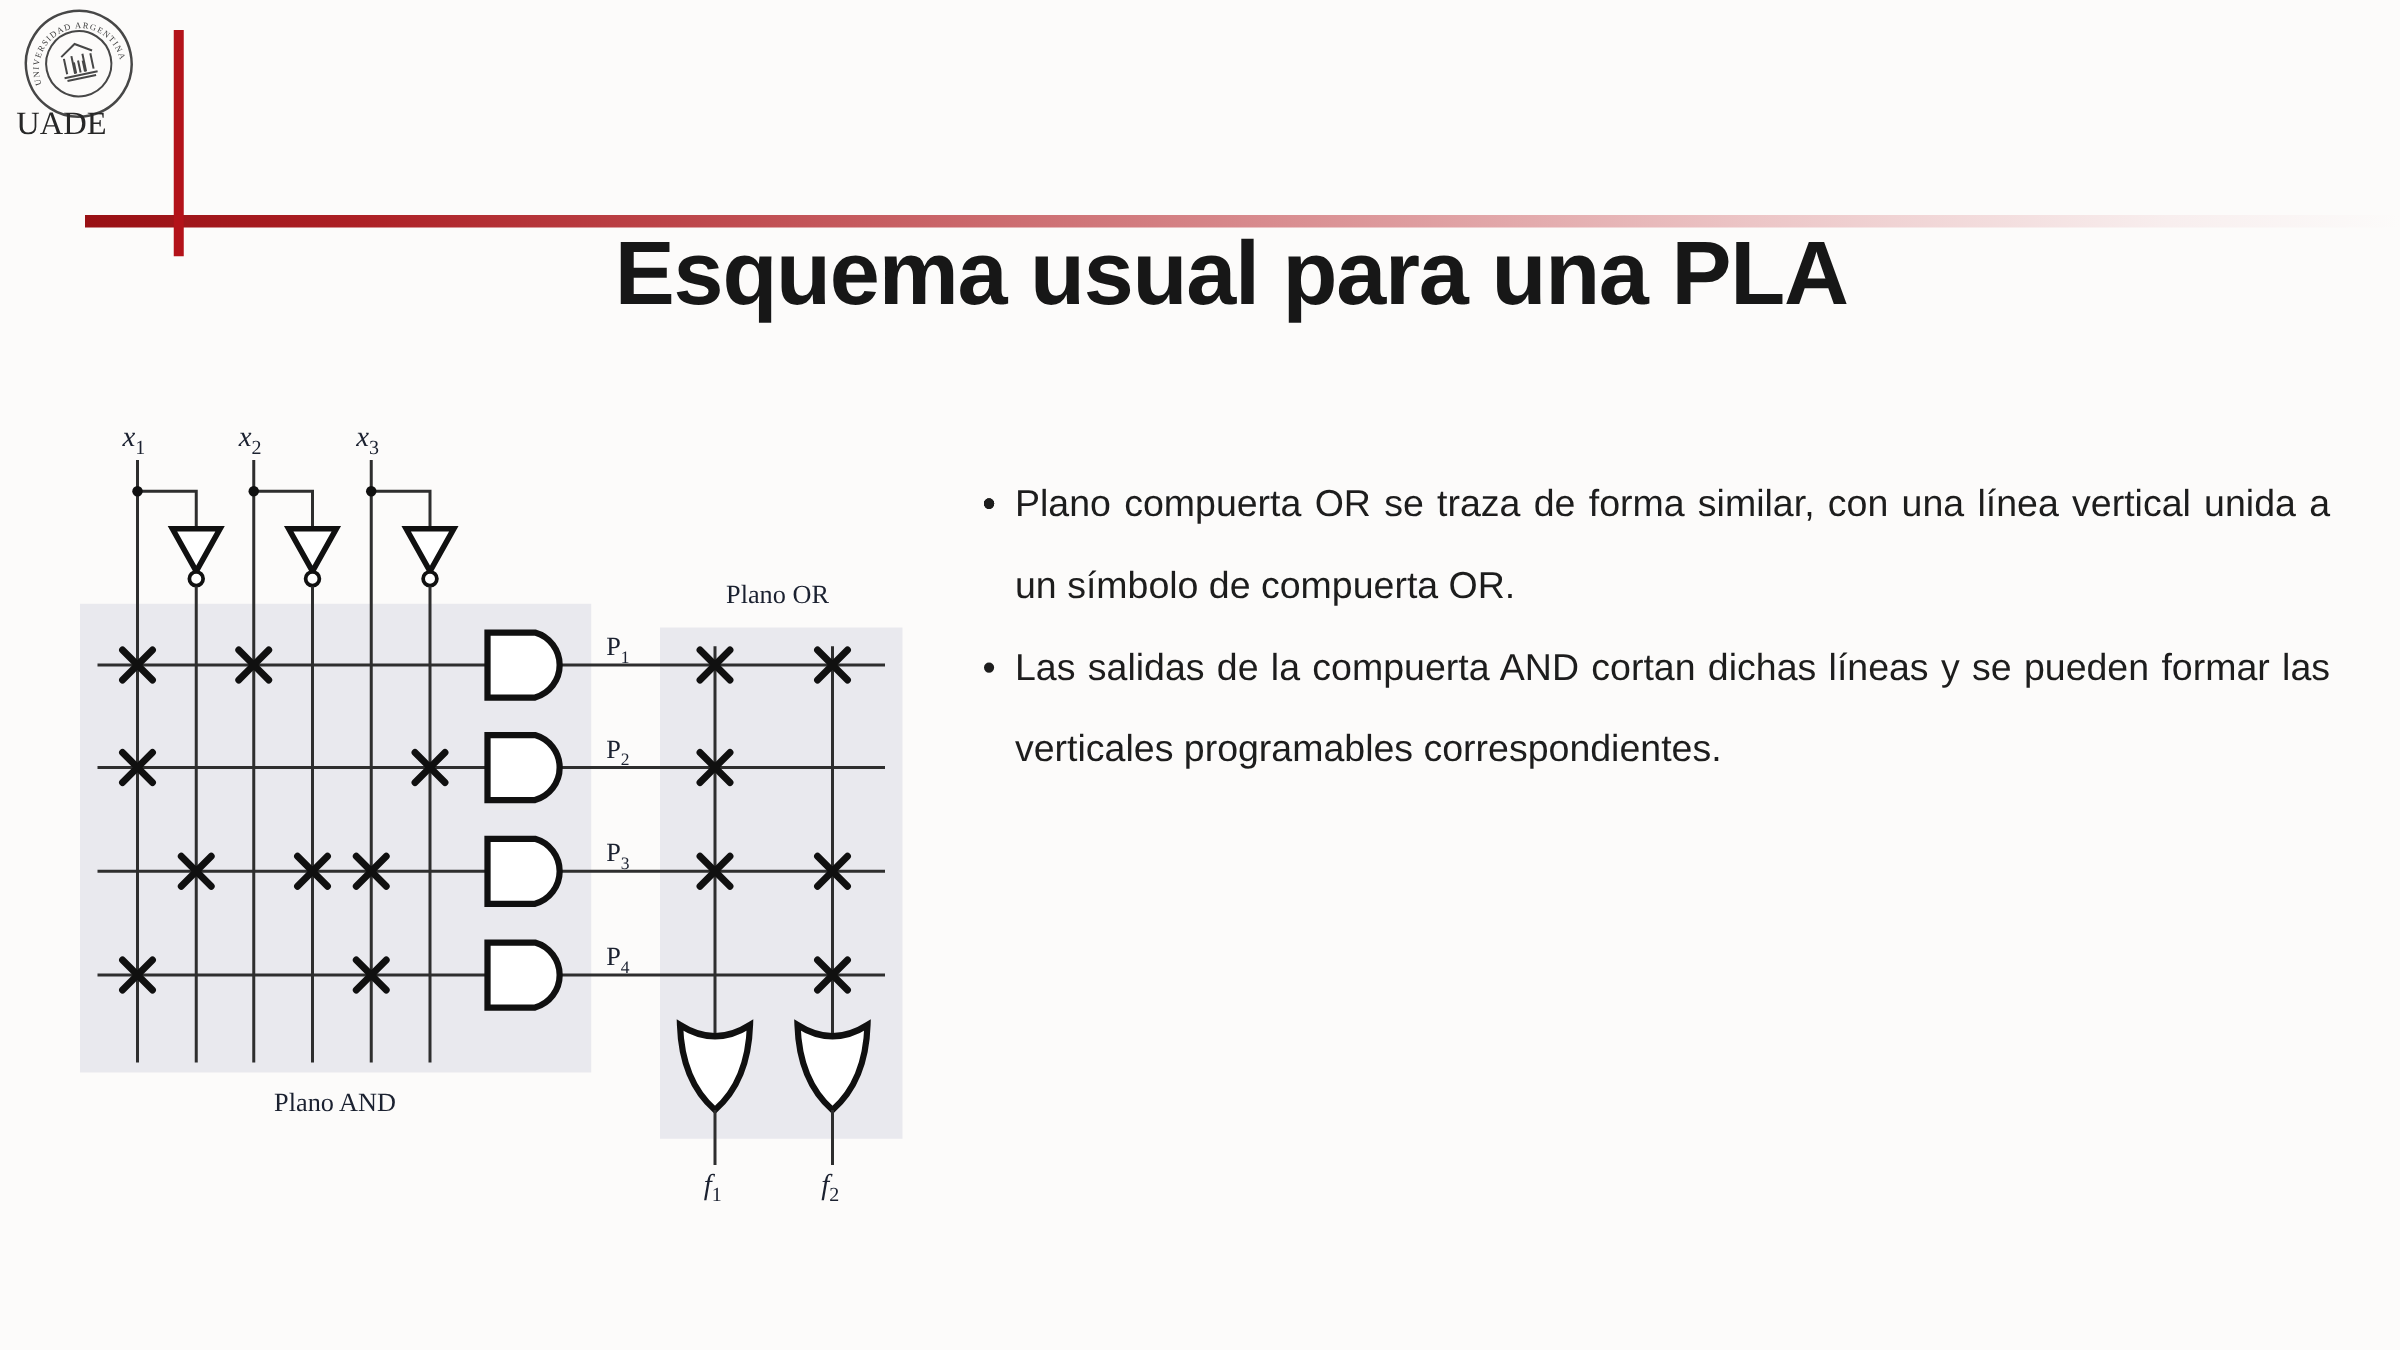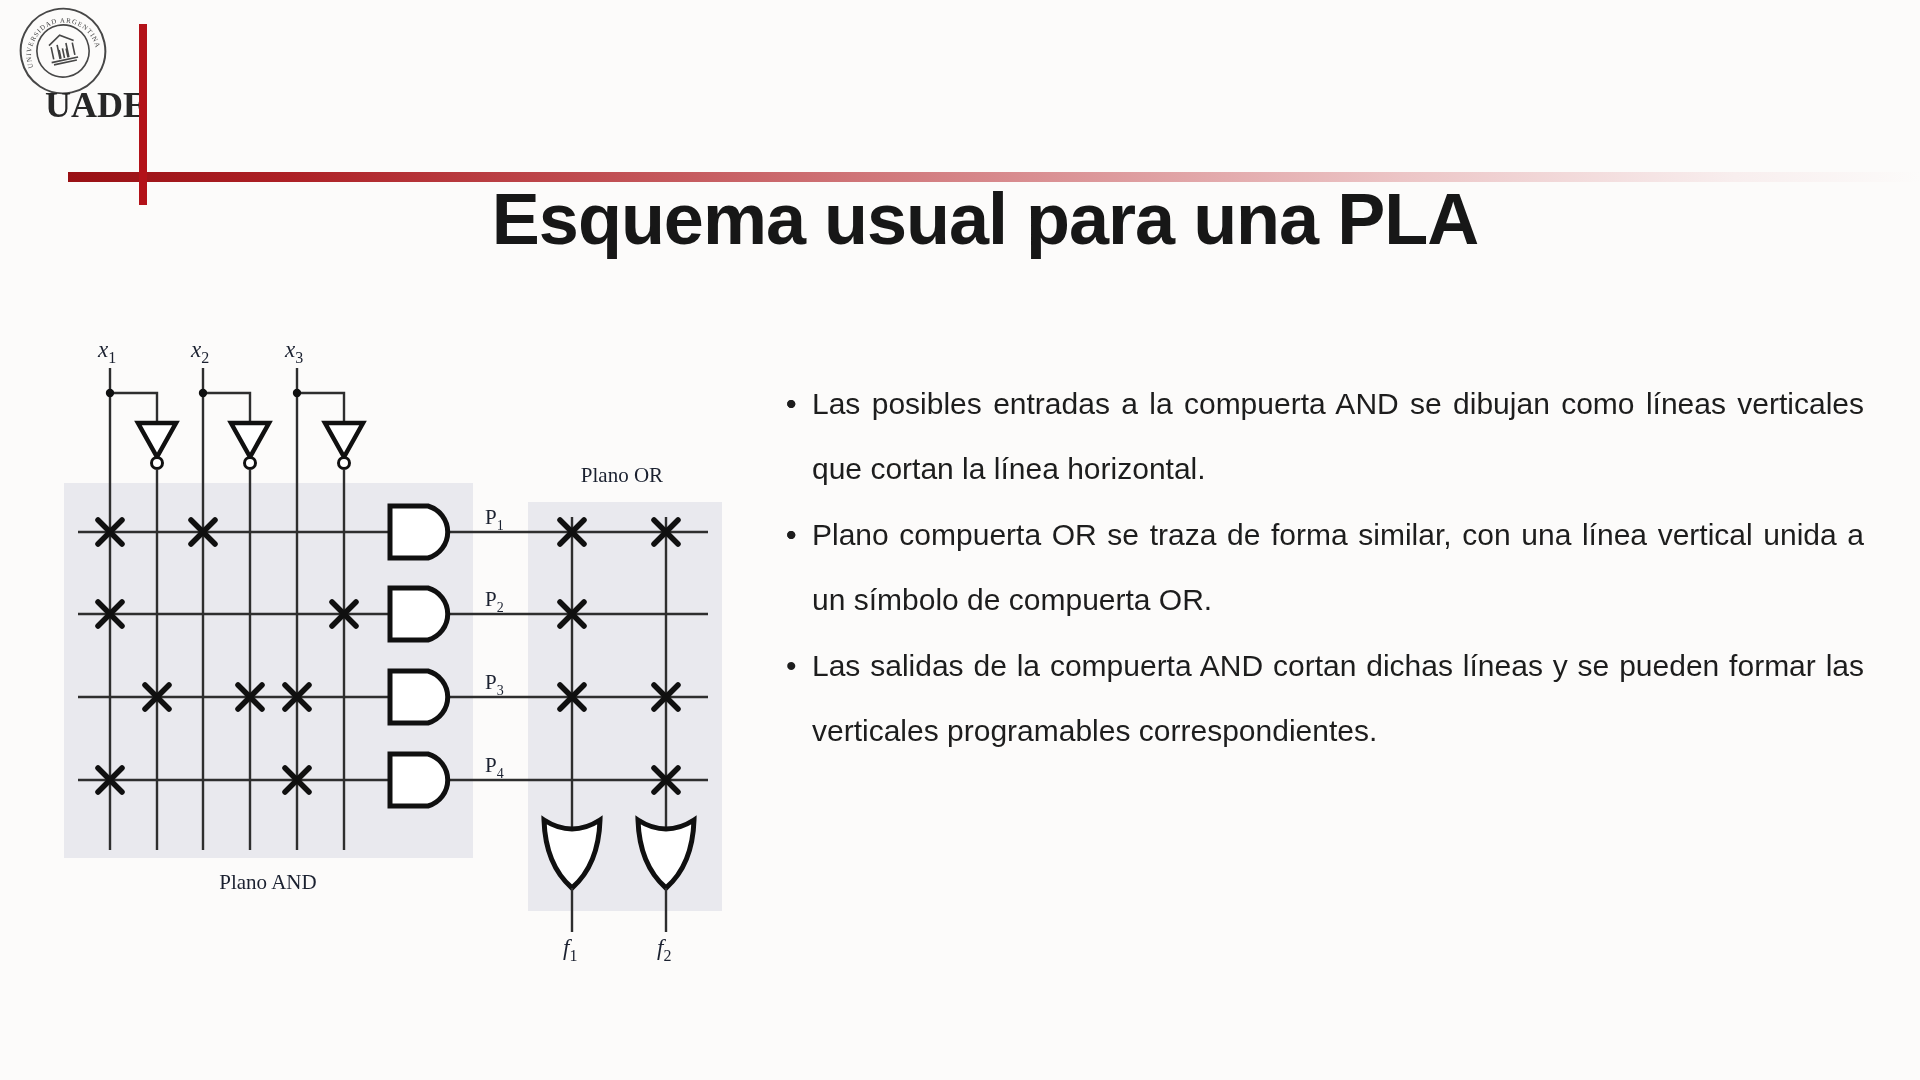--- a/index.html
+++ b/index.html
@@ -5,22 +5,22 @@
   html,body{margin:0;padding:0;}
   body{
     width:1920px;height:1080px;position:relative;overflow:hidden;
     background:#fcfbfa;
     font-family:"Liberation Sans", sans-serif;
   }
   
   .seal{position:absolute;left:18px;top:5px;width:90px;height:92px;}
   .wordmark{
     position:absolute;left:13px;top:84px;width:110px;
-    font-family:"Liberation Serif", serif;font-weight:bold;
-    font-size:36px;color:#272727;letter-spacing:0px;margin-left:32px;
+    font-family:"Liberation Serif", serif;font-weight:normal;
+    font-size:26px;color:#272727;letter-spacing:0px;
   }
   .h-line{
     position:absolute;left:68px;top:172px;width:1852px;height:10px;
     background:linear-gradient(to right,
       #991014 0%, #ad2025 12%, #c4575b 32%, #d98e91 52%,
       #ecc5c6 72%, #f8eeee 90%, rgba(252,250,250,0) 100%);
   }
   .v-line{
     position:absolute;left:139px;top:24px;width:8px;height:181px;
     background:#b31219;
@@ -155,17 +155,17 @@
     <path d="M560 602 L584 626 M560 626 L584 602" stroke="#101010" stroke-width="5.5" stroke-linecap="round" fill="none"></path>
     <path d="M560 685 L584 709 M560 709 L584 685" stroke="#101010" stroke-width="5.5" stroke-linecap="round" fill="none"></path>
     <path d="M654 685 L678 709 M654 709 L678 685" stroke="#101010" stroke-width="5.5" stroke-linecap="round" fill="none"></path>
     <path d="M654 768 L678 792 M654 792 L678 768" stroke="#101010" stroke-width="5.5" stroke-linecap="round" fill="none"></path>
     <text x="268" y="889" fill="#1b2130" font-size="21" font-family="&quot;Liberation Serif&quot;, serif" text-anchor="middle">Plano AND</text>
     <text x="622" y="482" fill="#1b2130" font-size="21" font-family="&quot;Liberation Serif&quot;, serif" text-anchor="middle">Plano OR</text>
   </svg>
 
 <ul class="bullets">
   <li><span class="dot">•</span></li>
-  <li><span class="dot">•</span><span>Las posibles entradas a la compuerta AND se dibujan como líneas verticales que cortan la línea horizontal.</span></li>
+  <li><span class="dot">•</span></li>
   <li><span class="dot">•</span></li>
   <li><span class="dot">•</span><span>Plano compuerta OR se traza de forma similar, con una línea vertical unida a un símbolo de compuerta OR.</span></li>
   <li><span class="dot">•</span><span>Las salidas de la compuerta AND cortan dichas líneas y se pueden formar las verticales programables correspondientes.</span></li>
 </ul>
 
 </body></html>

